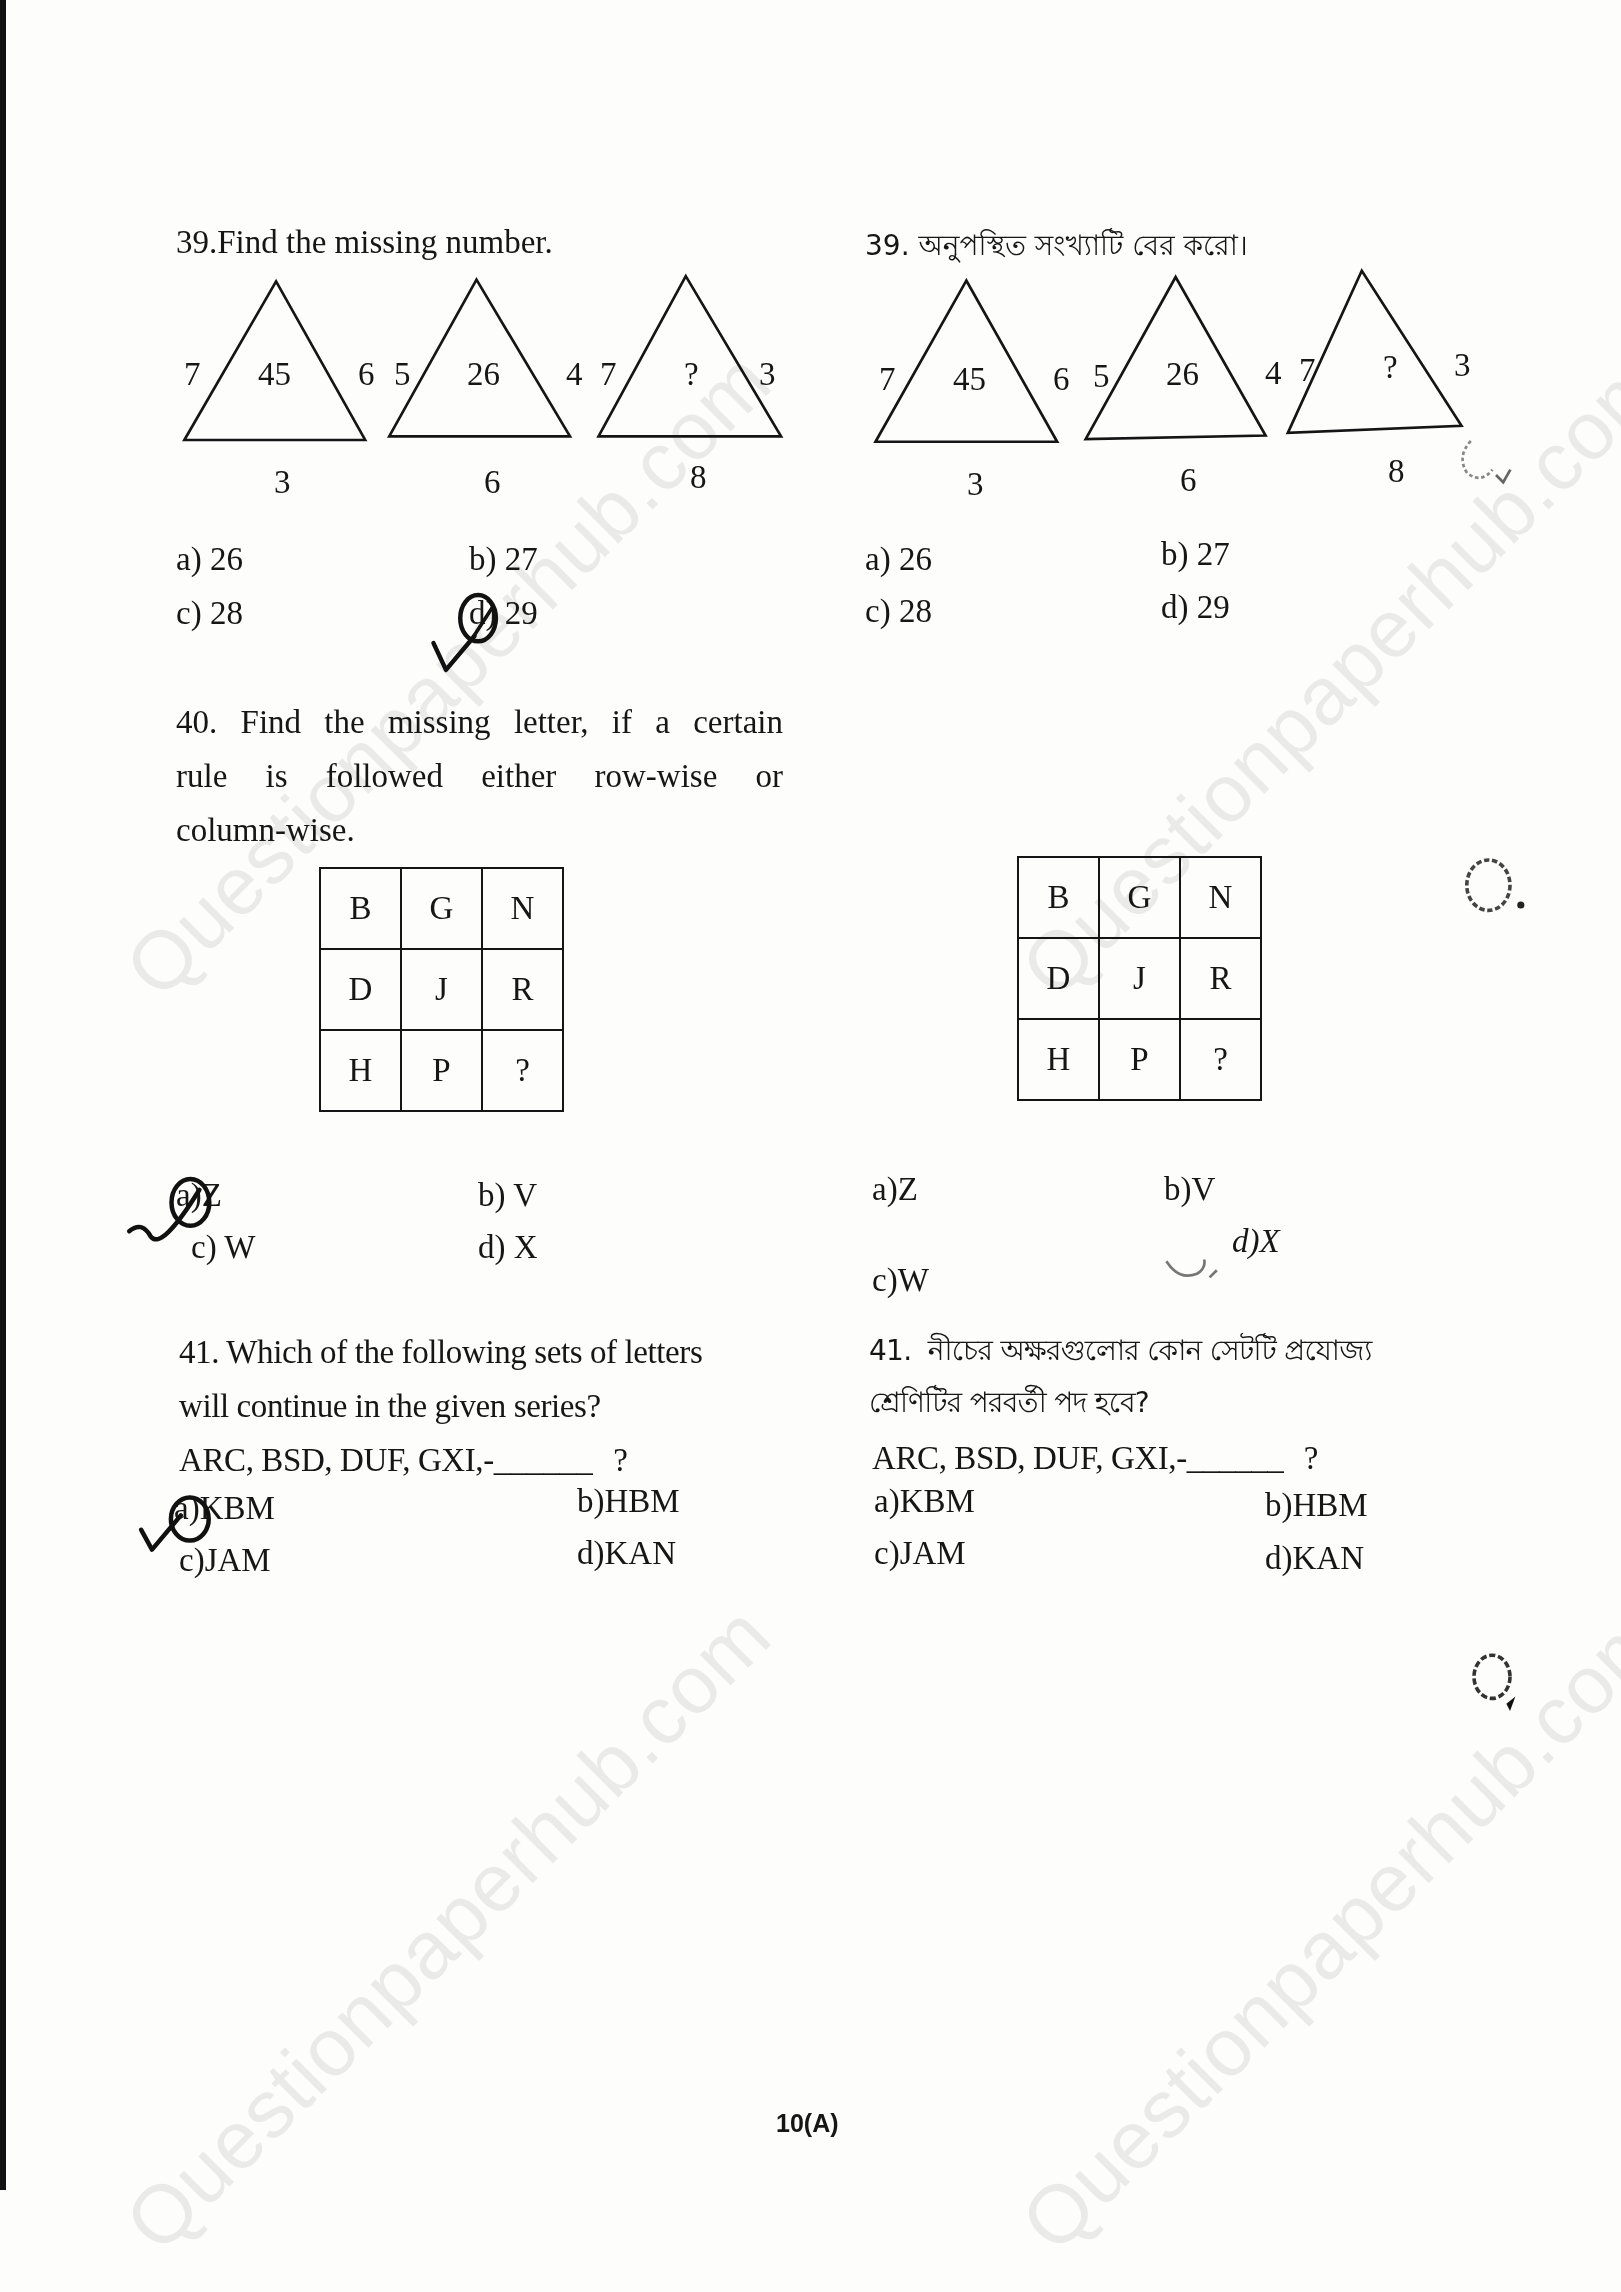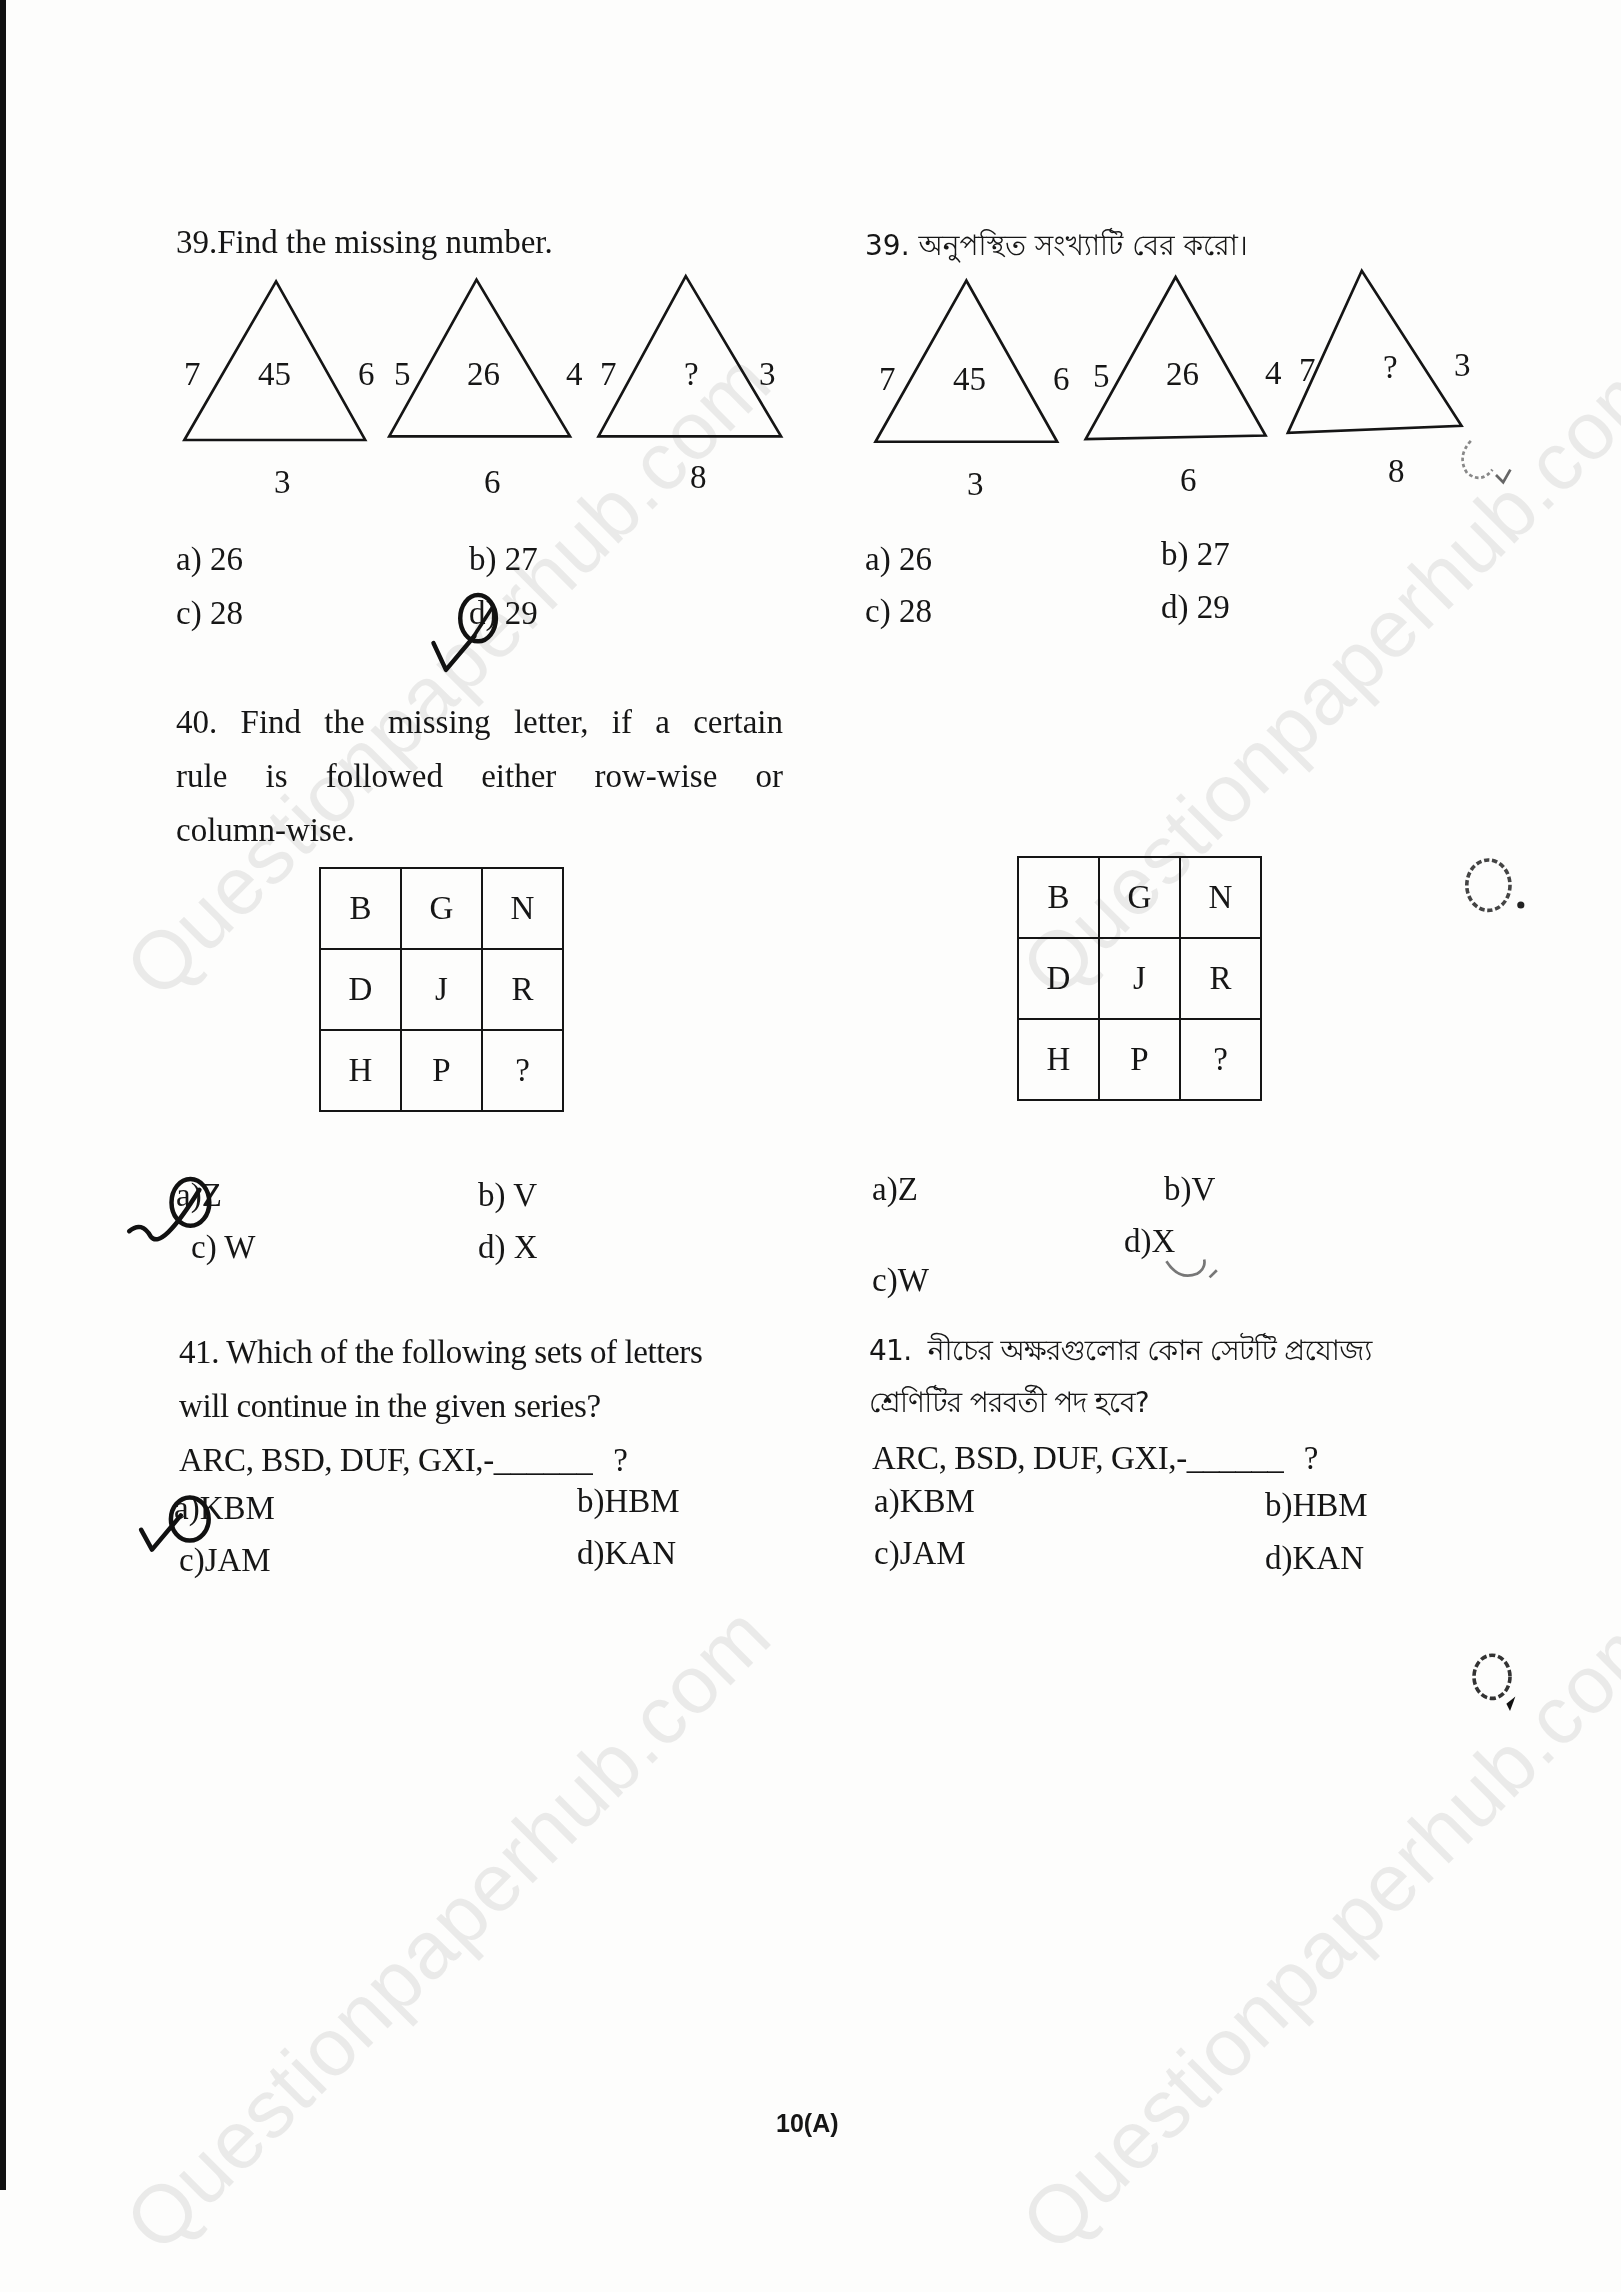--- a/index.html
+++ b/index.html
@@ -216,21 +216,21 @@
 
   <svg class="mark" style="left:1456px; top:851px;" width="72" height="81" viewBox="0 0 80 90">
     <ellipse cx="36" cy="38" rx="24" ry="28" fill="none" stroke="#444" stroke-width="4" stroke-dasharray="6 3"></ellipse>
     <circle cx="72" cy="60" r="4" fill="#222"></circle>
   </svg>
 
   <div>
     <span class="opt" style="left:872px; top:1171px;">a)Z</span>
     <span class="opt" style="left:1164px; top:1171px;">b)V</span>
     <span class="opt" style="left:872px; top:1223px;margin-top:39px;">c)W</span>
-    <span class="opt" style="left:1124px; top:1223px;">d)X</span>
+    <span class="opt" style="left:1232px; top:1223px;font-style:italic;">d)X</span>
   </div>
   <svg class="mark" style="left:1161px; top:1254px;" width="72" height="36" viewBox="0 0 80 40">
     <path d="M6,8 Q20,30 40,22 Q50,16 48,6" fill="none" stroke="#777" stroke-width="3"></path>
     <path d="M54,26 L62,18" stroke="#777" stroke-width="3"></path>
   </svg>
 
   <div class="abs" style="left:869px; top:1325px; line-height:52px;">
     <div class="bn" style="letter-spacing:-0.7px; white-space:pre;">41.  নীচের অক্ষরগুলোর কোন সেটটি প্রযোজ্য</div>
     <div class="bn" style="letter-spacing:-0.7px;">শ্রেণিটির পরবর্তী পদ হবে?</div>
   </div>

